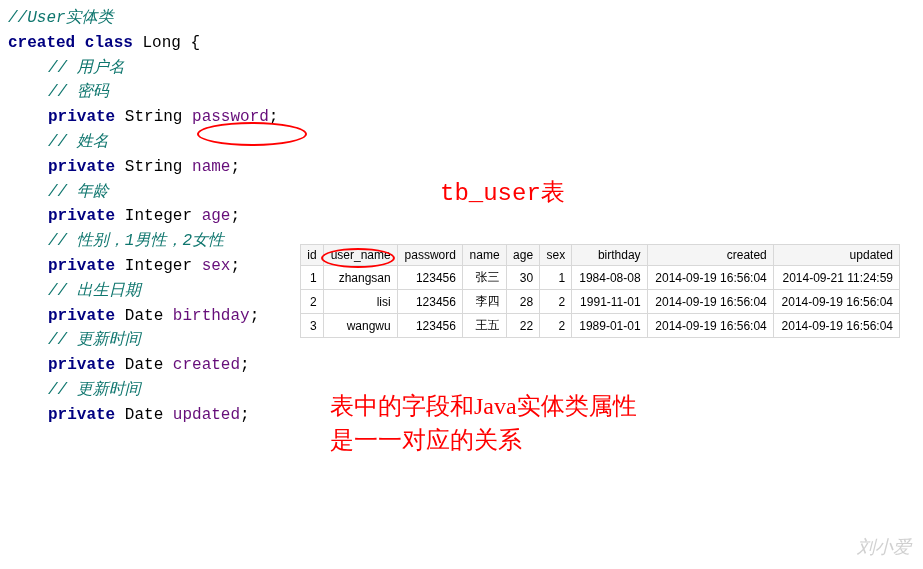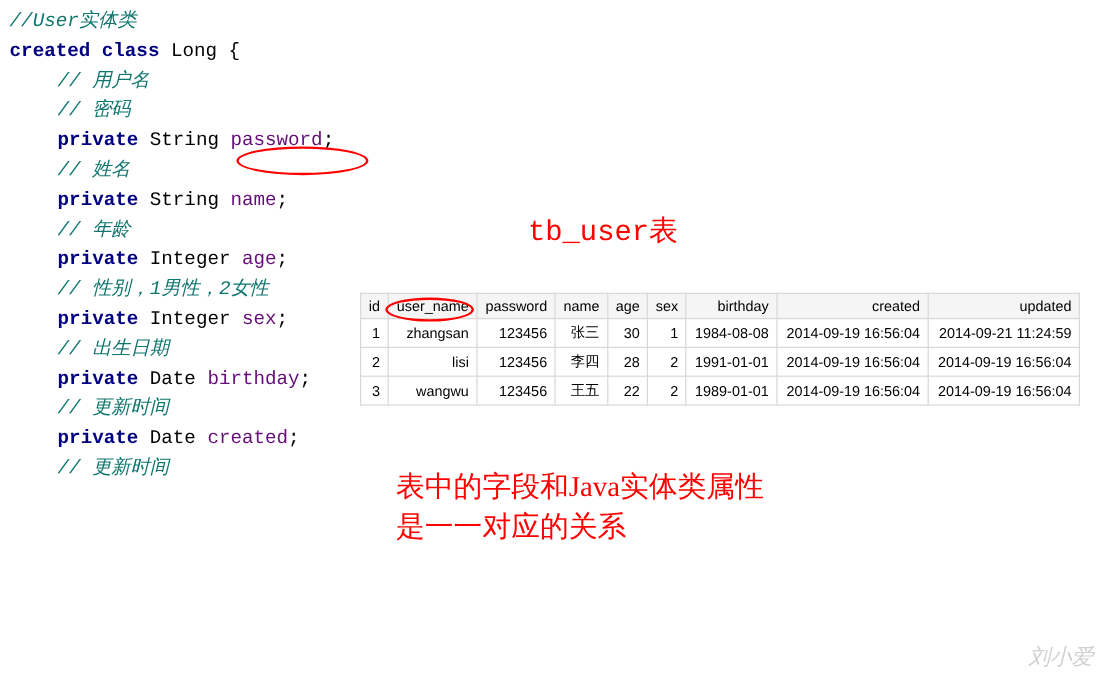--- a/index.html
+++ b/index.html
@@ -94,20 +94,21 @@
   <div class="code-line indent1"><span class="keyword">private</span><span class="plain"> </span><span class="type">String</span><span class="plain"> </span><span class="ident">name</span><span class="plain">;</span></div>
   <div class="code-line indent1"><span class="comment">// 年龄</span></div>
   <div class="code-line indent1"><span class="keyword">private</span><span class="plain"> </span><span class="type">Integer</span><span class="plain"> </span><span class="ident">age</span><span class="plain">;</span></div>
   <div class="code-line indent1"><span class="comment">// 性别，1男性，2女性</span></div>
   <div class="code-line indent1"><span class="keyword">private</span><span class="plain"> </span><span class="type">Integer</span><span class="plain"> </span><span class="ident">sex</span><span class="plain">;</span></div>
   <div class="code-line indent1"><span class="comment">// 出生日期</span></div>
   <div class="code-line indent1"><span class="keyword">private</span><span class="plain"> </span><span class="type">Date</span><span class="plain"> </span><span class="ident">birthday</span><span class="plain">;</span></div>
   <div class="code-line indent1"><span class="comment">// 更新时间</span></div>
   <div class="code-line indent1"><span class="keyword">private</span><span class="plain"> </span><span class="type">Date</span><span class="plain"> </span><span class="ident">created</span><span class="plain">;</span></div>
   <div class="code-line indent1"><span class="comment">// 更新时间</span></div>
+  <div class="code-line indent1"><span class="keyword">private</span><span class="plain"> </span><span class="type">Date</span><span class="plain"> </span><span class="ident">updated</span><span class="plain">;</span></div>
 </div>
 
 <div class="title-text">tb_user表</div>
 
 <table class="table-wrap">
   <thead>
     <tr>
       <th class="num">id</th>
       <th>user_name</th>
       <th>password</th>
@@ -131,21 +132,21 @@
         <td>2014-09-19 16:56:04</td>
         <td>2014-09-21 11:24:59</td>
       </tr>
       <tr>
         <td class="num">2</td>
         <td>lisi</td>
         <td>123456</td>
         <td>李四</td>
         <td class="num">28</td>
         <td class="num">2</td>
-        <td>1991-01-01</td>
+        <td>1991-11-01</td>
         <td>2014-09-19 16:56:04</td>
         <td>2014-09-19 16:56:04</td>
       </tr>
       <tr>
         <td class="num">3</td>
         <td>wangwu</td>
         <td>123456</td>
         <td>王五</td>
         <td class="num">22</td>
         <td class="num">2</td>

